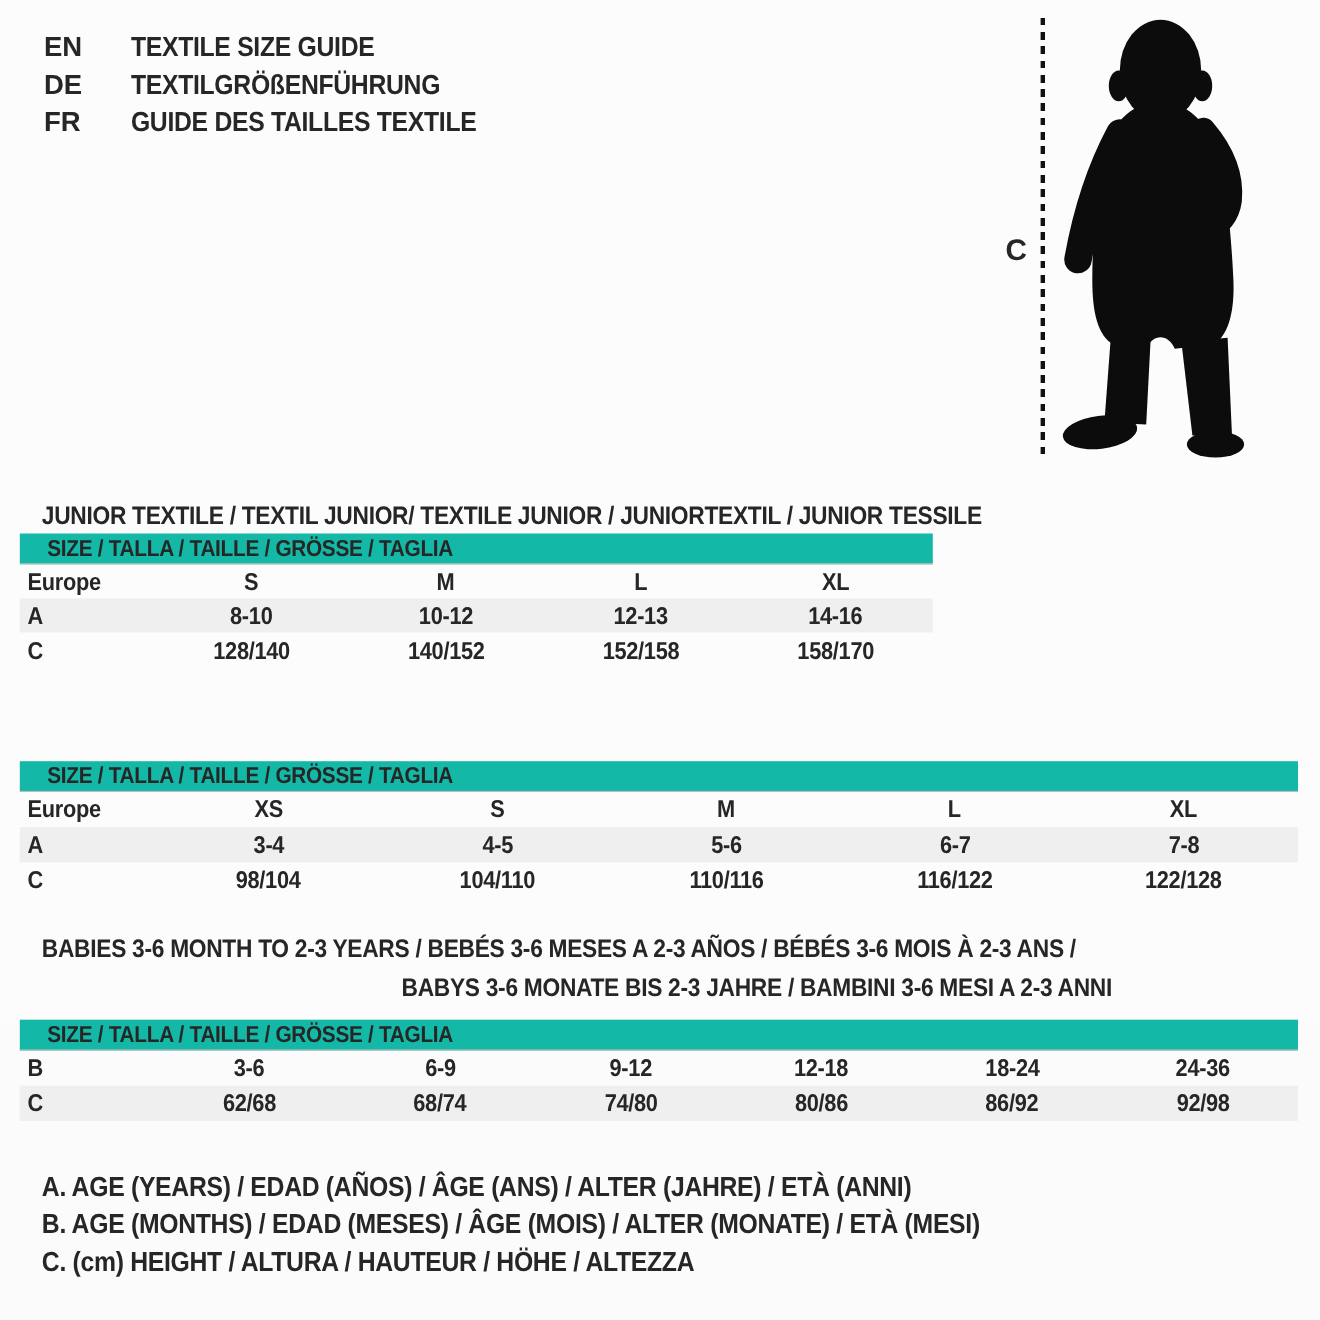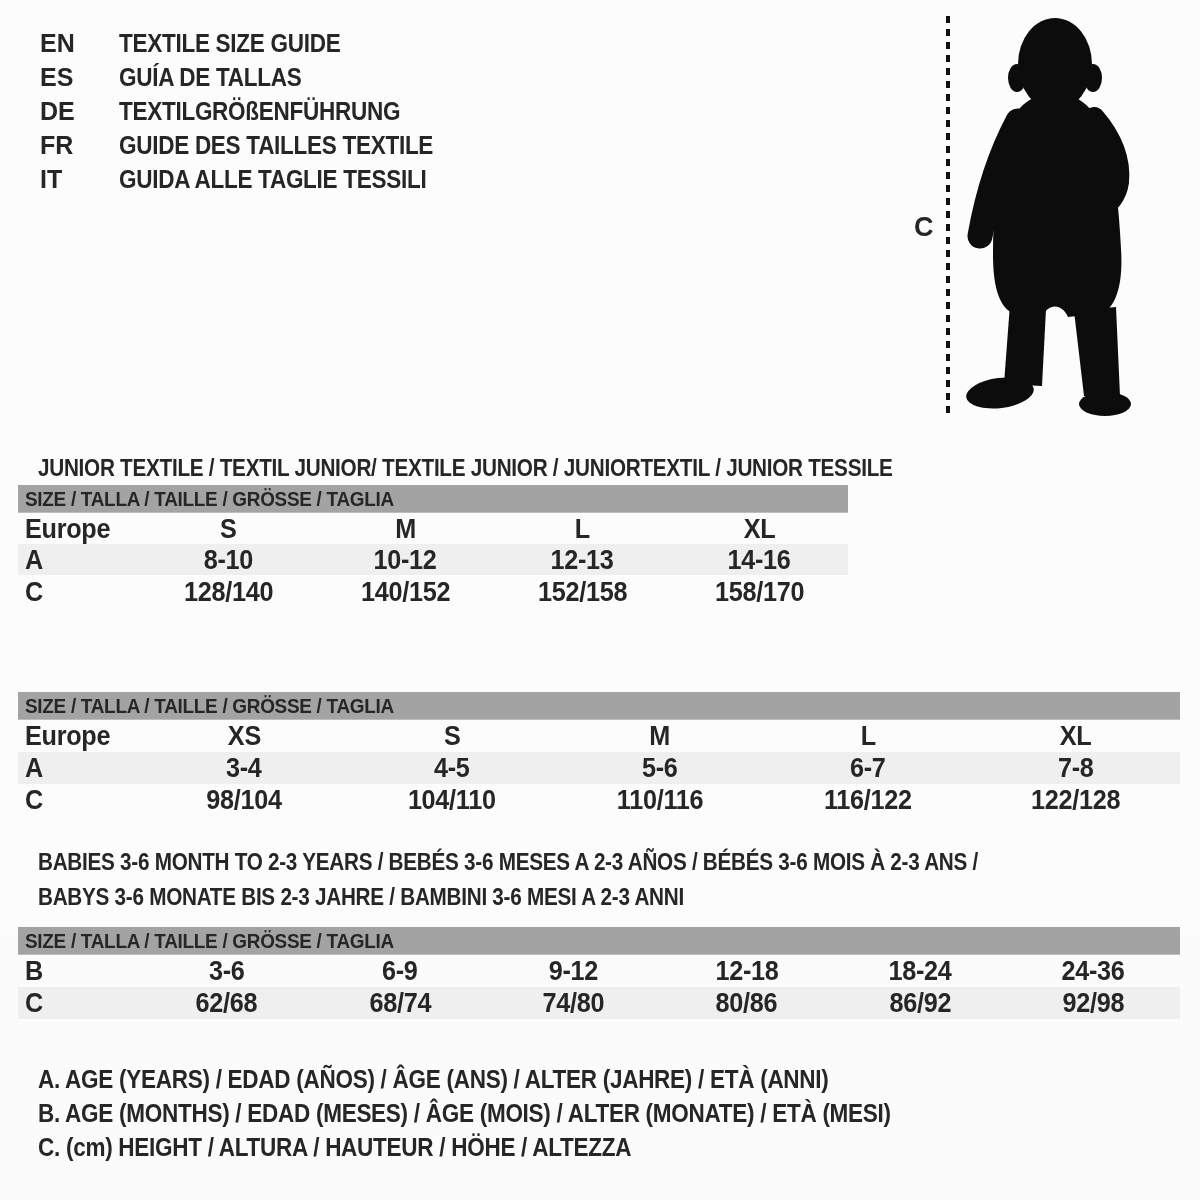--- a/index.html
+++ b/index.html
@@ -73,33 +73,33 @@
     white-space: nowrap;
   }
   .sec-title .sub { font-size: 14px; vertical-align: -4px; letter-spacing: 0; }
   .two-line { line-height: 35px; }
 
   
   .sg-table { position: absolute; left: 18px; }
   .thead {
     height: 28px;
     line-height: 28px;
-    background: #a3a3a3;
+    background: #14b8a6;
     border-bottom: 1px solid #bdbdbd;
     font-weight: 700;
     font-size: 21px;
-    padding-left: 7px;
+    padding-left: 25px;
     white-space: nowrap;
   }
   .trow {
     display: grid;
     align-items: center;
     height: 31px;
     font-weight: 700;
-    font-size: 28px;
+    font-size: 22px;
   }
   .cols4 { grid-template-columns: 122px repeat(4, 1fr); }
   .cols5 { grid-template-columns: 122px repeat(5, 1fr); }
   .cols6 { grid-template-columns: 122px repeat(6, 1fr); }
   .trow .tlabel { padding-left: 7px; text-align: left; }
   .trow .tcell { text-align: center; }
   .shaded { background: #efefef; }
   .row-europe .tlabel { font-weight: 700; }
 
   
@@ -116,34 +116,26 @@
 <body>
 
 <div class="canvas">
 
   <div class="lang-block">
     <div class="lang-row">
       <span class="lang-code">EN</span>
       <span class="cx">TEXTILE SIZE GUIDE</span>
     </div>
     <div class="lang-row">
-      <span class="lang-code">ES</span>
-      <span class="cx">GUÍA DE TALLAS</span>
-    </div>
-    <div class="lang-row">
       <span class="lang-code">DE</span>
       <span class="cx">TEXTILGRÖßENFÜHRUNG</span>
     </div>
     <div class="lang-row">
       <span class="lang-code">FR</span>
       <span class="cx">GUIDE DES TAILLES TEXTILE</span>
-    </div>
-    <div class="lang-row">
-      <span class="lang-code">IT</span>
-      <span class="cx">GUIDA ALLE TAGLIE TESSILI</span>
     </div>
   </div>
 
   <div class="figure">
     <div class="dash-line"></div>
     <div class="figure-label">C</div>
     <svg class="baby-svg" viewBox="0 0 180 405" aria-hidden="true">
       <g fill="#0c0c0c" stroke="none">
 
         <ellipse cx="59" cy="64" rx="9" ry="14"></ellipse>
@@ -222,21 +214,21 @@
     <div class="trow cols5" style="height:32px;">
       <span class="tlabel"><span class="cx">C</span></span>
       <span class="tcell"><span class="cxc">98/104</span></span>
       <span class="tcell"><span class="cxc">104/110</span></span>
       <span class="tcell"><span class="cxc">110/116</span></span>
       <span class="tcell"><span class="cxc">116/122</span></span>
       <span class="tcell"><span class="cxc">122/128</span></span>
     </div>
   </div>
 
-  <div class="sec-title two-line" style="top:845px;">
+  <div class="sec-title two-line" style="top:845px;text-align:right;">
     <span class="cx">BABIES 3-6 MONTH TO 2-3 YEARS / BEBÉS 3-6 MESES A 2-3 AÑOS / BÉBÉS 3-6 MOIS À 2-3 ANS /</span><br>
     <span class="cx">BABYS 3-6 MONATE BIS 2-3 JAHRE / BAMBINI 3-6 MESI A 2-3 ANNI</span>
   </div>
   <div class="sg-table" style="top:927px; width:1162px;">
     <div class="thead">
       <span class="cx">SIZE / TALLA / TAILLE / GRÖSSE / TAGLIA</span>
     </div>
     <div class="trow cols6" style="height:32px;">
       <span class="tlabel"><span class="cx">B</span></span>
       <span class="tcell"><span class="cxc">3-6</span></span>

